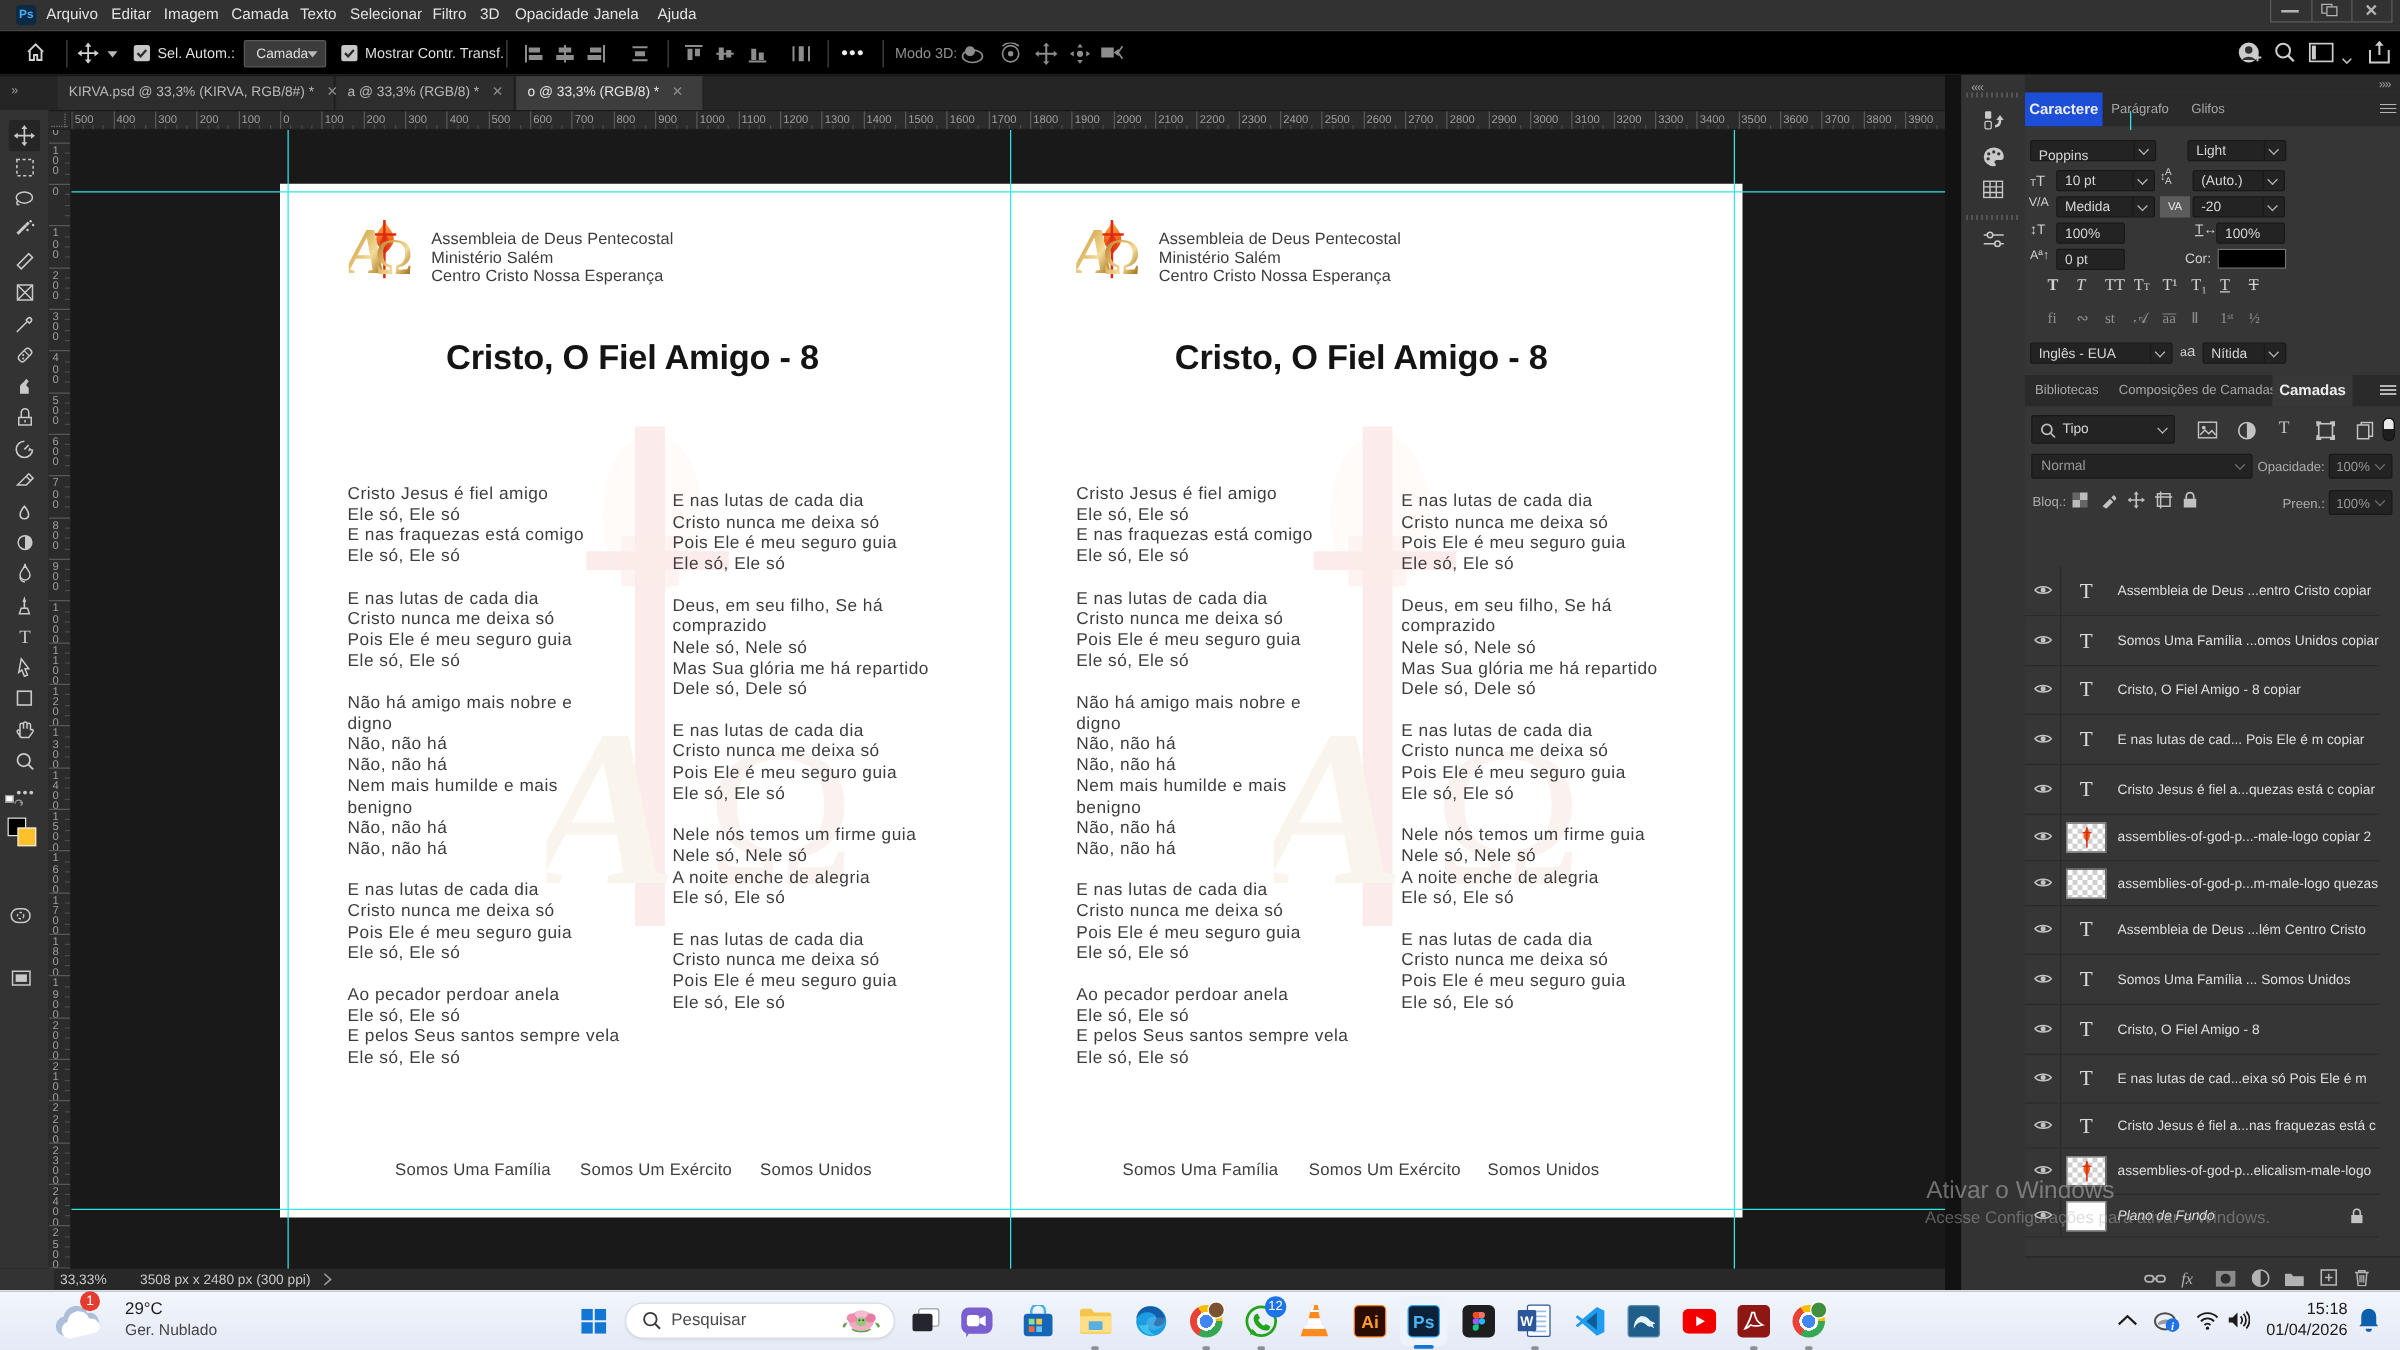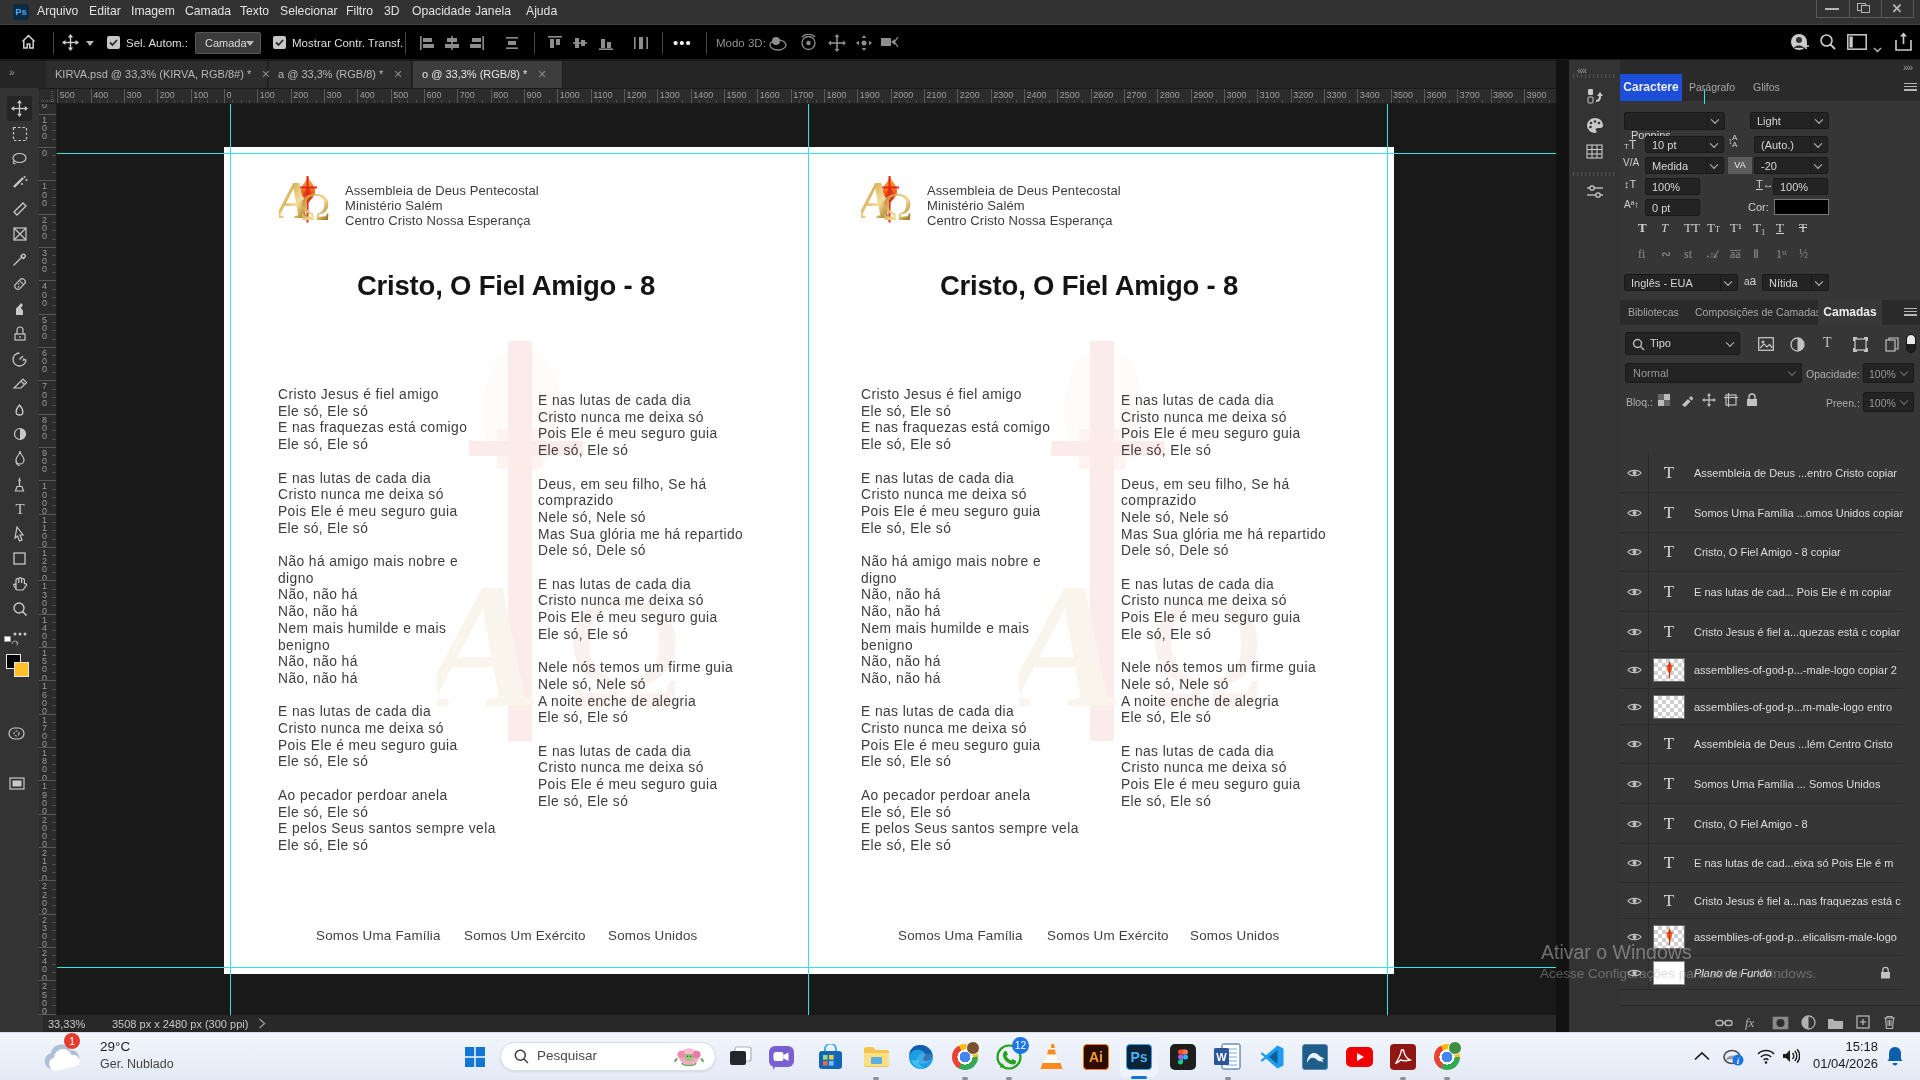--- a/index.html
+++ b/index.html
@@ -974,21 +974,21 @@
       </svg></div>
   </div>
 <div class="abs" id="panels">
     <div style="position:absolute;left:0;top:0;width:300px;height:14px;background:#2a2a2a"></div>
     <div style="position:absolute;left:283px;top:2px;color:#9a9a9a;font-size:10px;letter-spacing:-1px">»»</div>
     <div style="position:absolute;left:0;top:14px;width:300px;height:27px;background:#2a2a2a"></div>
     <div style="position:absolute;left:0;top:14px;width:62px;height:27px;background:#1d4ed8;color:#ececec;font-size:12px;font-weight:700;line-height:27px;text-align:center">Caractere</div>
     <div class="ptab" style="left:69px;top:21px;color:#a6a6a6">Parágrafo</div>
     <div class="ptab" style="left:133px;top:21px;color:#a6a6a6">Glifos</div>
     <div style="position:absolute;left:284px;top:23px;width:13px;height:9px;background:repeating-linear-gradient(180deg,#b5b5b5 0 1.3px,transparent 1.3px 3.2px)"></div>
-    <div class="fld" style="left:4px;top:52px;width:101px;height:17px;padding:16px 0 0 6px">Poppins<span class="cv"></span><span style="position:absolute;right:16px;top:0;bottom:0;width:1px;background:#191919"></span></div>
+    <div class="fld" style="left:4px;top:52px;width:101px;height:17px;padding:6px 0 0 6px">Poppins<span class="cv"></span><span style="position:absolute;right:16px;top:0;bottom:0;width:1px;background:#191919"></span></div>
     <div class="fld" style="left:130px;top:52px;width:79px;height:17px;padding:2px 0 0 6px">Light<span class="cv"></span><span style="position:absolute;right:16px;top:0;bottom:0;width:1px;background:#191919"></span></div>
     <span style="position:absolute;left:4px;top:78px;color:#cfcfcf;font-size:11px"><span style="font-size:8px">T</span><span style="font-size:12px">T</span></span>
     <div class="fld" style="left:25px;top:76px;width:79px;height:17px;padding:2px 0 0 6px">10 pt<span class="cv"></span><span style="position:absolute;right:16px;top:0;bottom:0;width:1px;background:#191919"></span></div>
     <span style="position:absolute;left:112px;top:74px;color:#cfcfcf;font-size:8px;line-height:7px">A<br>A</span>
     <span style="position:absolute;left:108px;top:76px;color:#cfcfcf;font-size:9px">↕</span>
     <div class="fld" style="left:134px;top:76px;width:74px;height:17px;padding:2px 0 0 6px">(Auto.)<span class="cv"></span><span style="position:absolute;right:16px;top:0;bottom:0;width:1px;background:#191919"></span></div>
     <span style="position:absolute;left:3px;top:97px;color:#cfcfcf;font-size:10px">V/A</span>
     <div class="fld" style="left:25px;top:97px;width:79px;height:17px;padding:2px 0 0 6px">Medida<span class="cv"></span><span style="position:absolute;right:16px;top:0;bottom:0;width:1px;background:#191919"></span></div>
     <div style="position:absolute;left:108px;top:97px;width:24px;height:17px;background:#5c5c5c;color:#ececec;font-size:9px;text-align:center;line-height:16px">VA</div>
     <div class="fld" style="left:134px;top:97px;width:74px;height:17px;padding:2px 0 0 6px">-20<span class="cv"></span><span style="position:absolute;right:16px;top:0;bottom:0;width:1px;background:#191919"></span></div>
@@ -1149,21 +1149,21 @@
       </div>
       <span class="lname">assemblies-of-god-p...-male-logo copiar 2</span>
     </div>
     <div class="lrow" style="top:629px;height:36px">
       <span class="leye"><svg width="15" height="10" viewBox="0 0 15 10">
           <path d="M1 5 C3.5 1.5 11.5 1.5 14 5 C11.5 8.5 3.5 8.5 1 5Z" fill="none" stroke="#c2c2c2" stroke-width="1.2"></path>
           <circle cx="7.5" cy="5" r="2" fill="#c2c2c2"></circle>
         </svg></span>
       <span class="lsep"></span>
       <div class="lthumb checker"></div>
-      <span class="lname">assemblies-of-god-p...m-male-logo entro</span>
+      <span class="lname">assemblies-of-god-p...m-male-logo quezas</span>
     </div>
     <div class="lrow" style="top:665px;height:39px">
       <span class="leye"><svg width="15" height="10" viewBox="0 0 15 10">
           <path d="M1 5 C3.5 1.5 11.5 1.5 14 5 C11.5 8.5 3.5 8.5 1 5Z" fill="none" stroke="#c2c2c2" stroke-width="1.2"></path>
           <circle cx="7.5" cy="5" r="2" fill="#c2c2c2"></circle>
         </svg></span>
       <span class="lsep"></span>
       <div class="lthumb" style="text-align:center;color:#dcdcdc;font-size:17px;font-family:'Liberation Serif',serif;line-height:24px">T</div>
       <span class="lname">Assembleia de Deus ...lém  Centro Cristo</span>
     </div>

